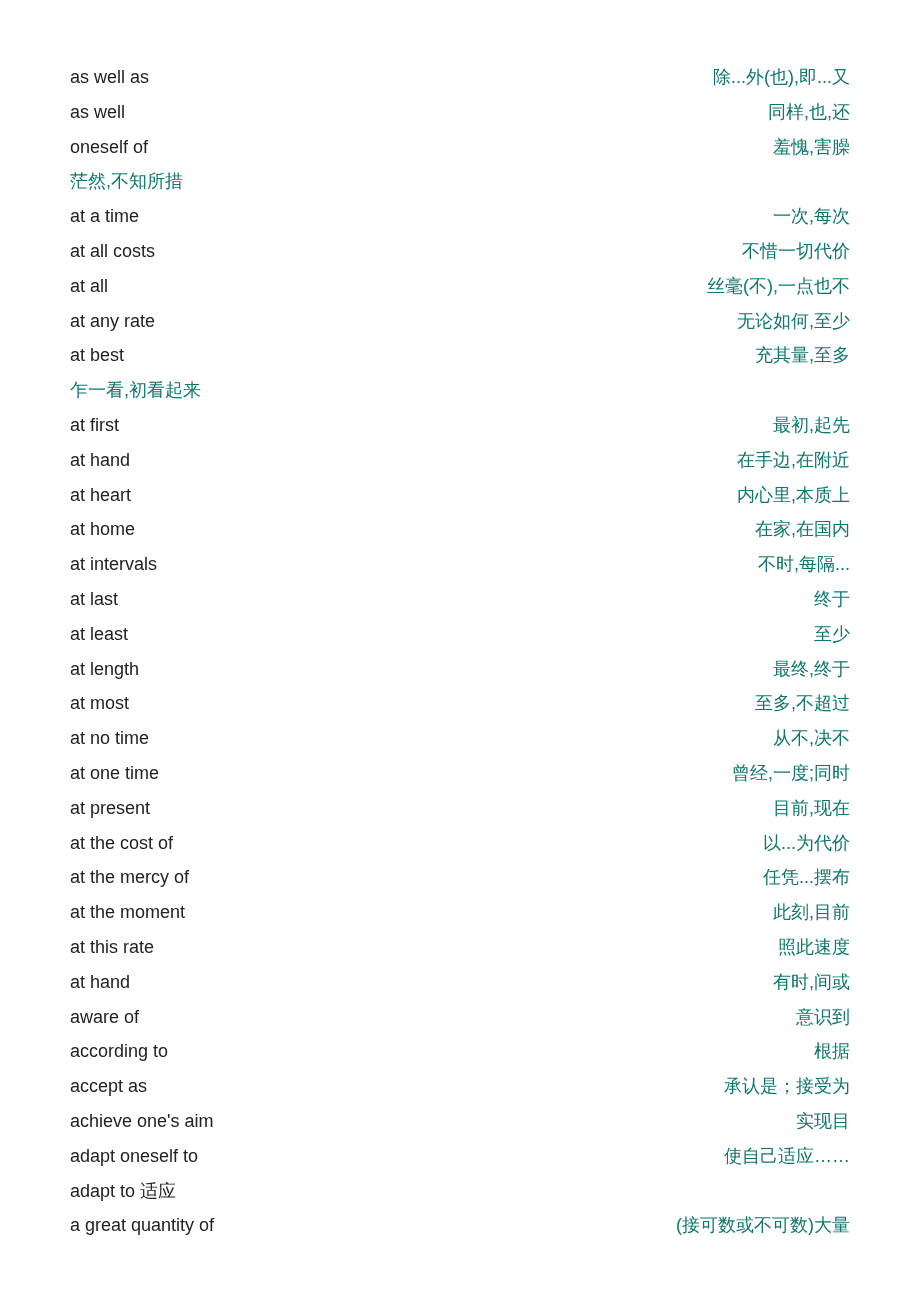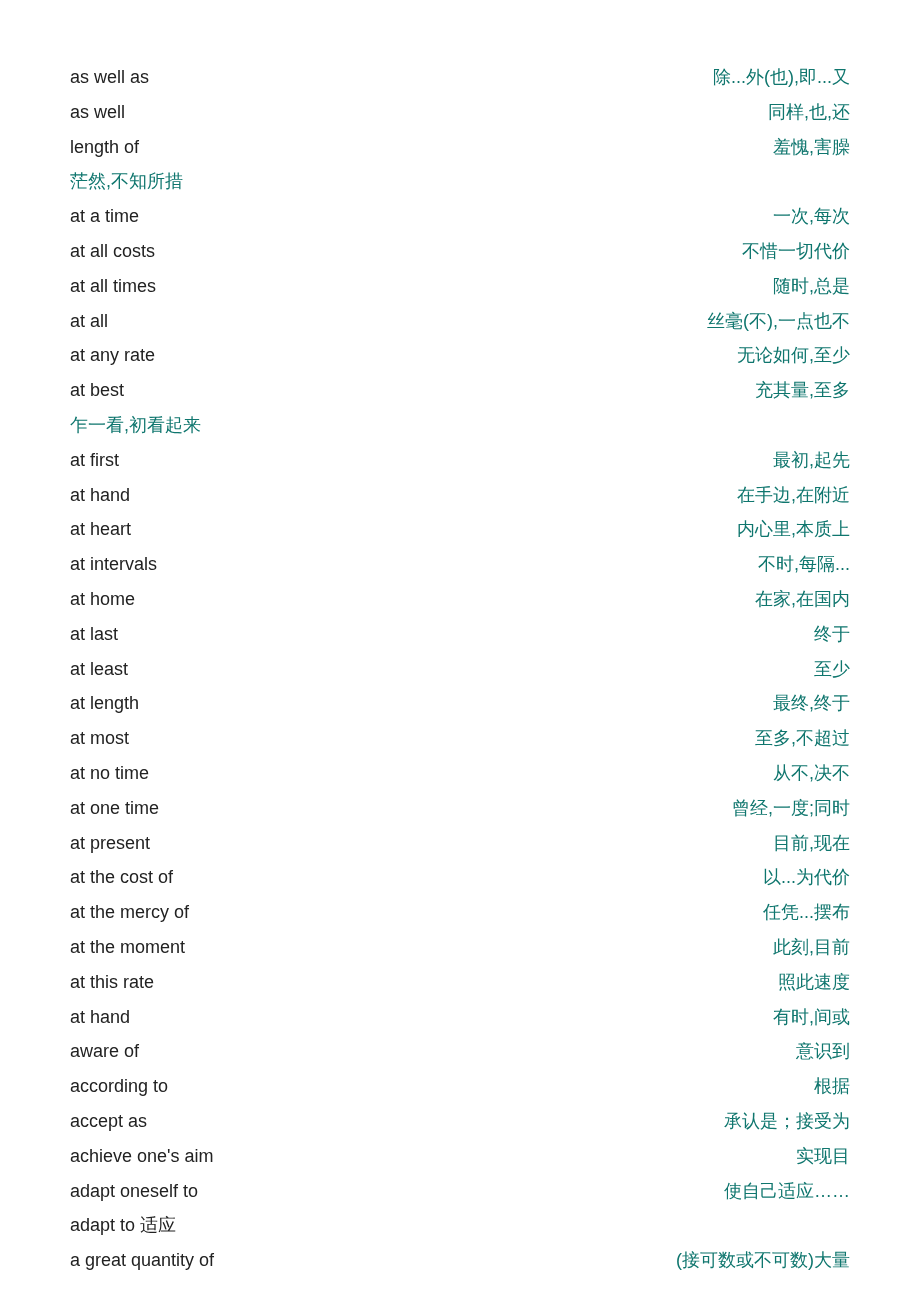--- a/index.html
+++ b/index.html
@@ -43,37 +43,33 @@
 <div class="phrase-list">
 <div class="phrase-row">
       <span class="phrase-en">as well as</span>
       <span class="phrase-zh">除...外(也),即...又</span>
     </div>
     <div class="phrase-row">
       <span class="phrase-en">as well</span>
       <span class="phrase-zh">同样,也,还</span>
     </div>
     <div class="phrase-row">
-      <span class="phrase-en">length of</span>
+      <span class="phrase-en">oneself of</span>
       <span class="phrase-zh">羞愧,害臊</span>
     </div>
     <div class="phrase-row">
       <span class="phrase-zh">茫然,不知所措</span>
     </div>
     <div class="phrase-row">
       <span class="phrase-en">at a time</span>
       <span class="phrase-zh">一次,每次</span>
     </div>
     <div class="phrase-row">
       <span class="phrase-en">at all costs</span>
       <span class="phrase-zh">不惜一切代价</span>
-    </div>
-    <div class="phrase-row">
-      <span class="phrase-en">at all times</span>
-      <span class="phrase-zh">随时,总是</span>
     </div>
     <div class="phrase-row">
       <span class="phrase-en">at all</span>
       <span class="phrase-zh">丝毫(不),一点也不</span>
     </div>
     <div class="phrase-row">
       <span class="phrase-en">at any rate</span>
       <span class="phrase-zh">无论如何,至少</span>
     </div>
     <div class="phrase-row">
@@ -89,26 +85,26 @@
     </div>
     <div class="phrase-row">
       <span class="phrase-en">at hand</span>
       <span class="phrase-zh">在手边,在附近</span>
     </div>
     <div class="phrase-row">
       <span class="phrase-en">at heart</span>
       <span class="phrase-zh">内心里,本质上</span>
     </div>
     <div class="phrase-row">
+      <span class="phrase-en">at home</span>
+      <span class="phrase-zh">在家,在国内</span>
+    </div>
+    <div class="phrase-row">
       <span class="phrase-en">at intervals</span>
       <span class="phrase-zh">不时,每隔...</span>
-    </div>
-    <div class="phrase-row">
-      <span class="phrase-en">at home</span>
-      <span class="phrase-zh">在家,在国内</span>
     </div>
     <div class="phrase-row">
       <span class="phrase-en">at last</span>
       <span class="phrase-zh">终于</span>
     </div>
     <div class="phrase-row">
       <span class="phrase-en">at least</span>
       <span class="phrase-zh">至少</span>
     </div>
     <div class="phrase-row">

